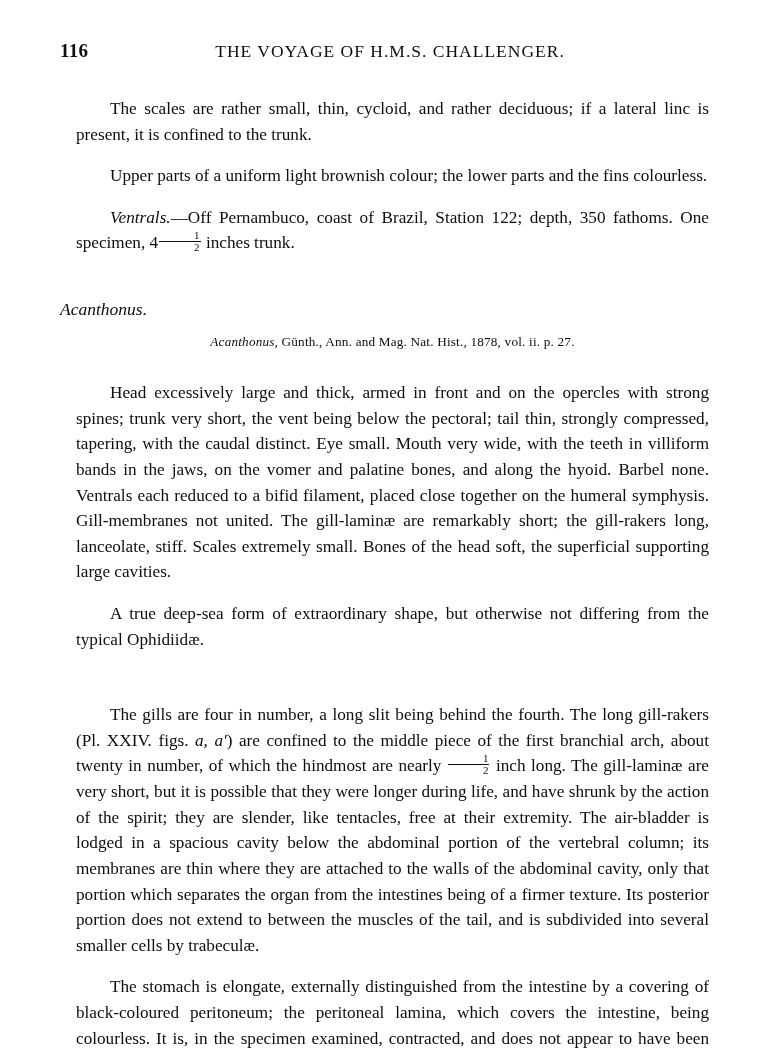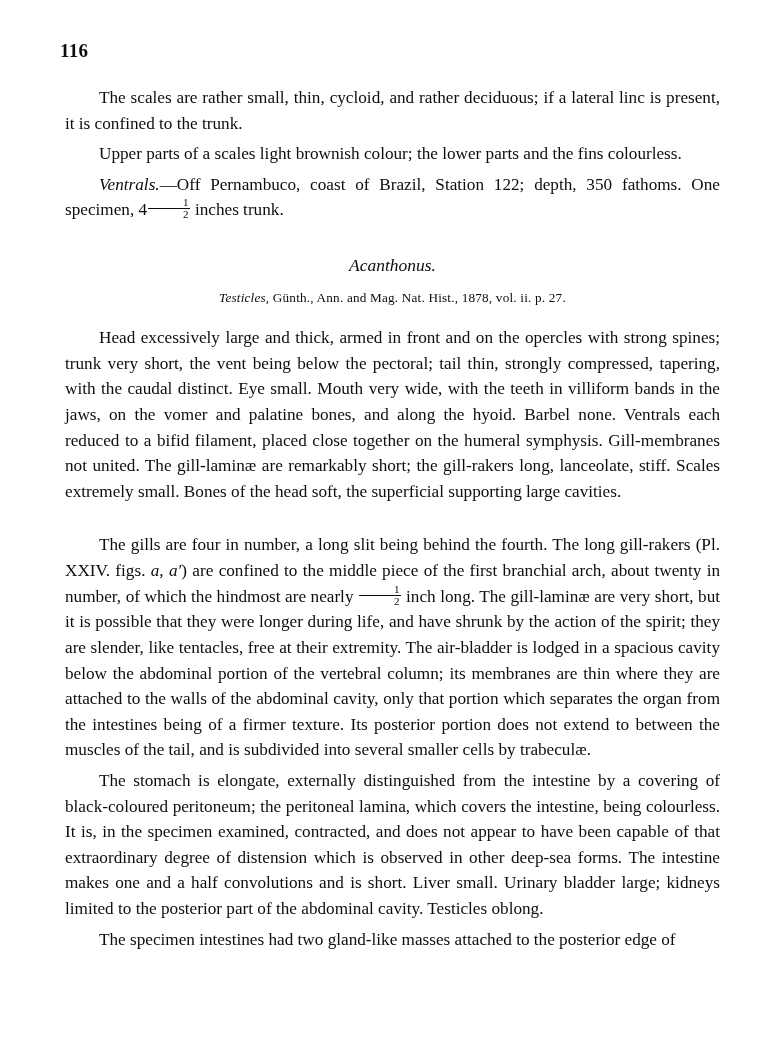--- a/index.html
+++ b/index.html
@@ -46,31 +46,31 @@
     font-size: 17.5px;
     letter-spacing: 1.0px;
   }
   .body-col {
     position: absolute;
     left: 60px;
     top: 80px;
     width: 665px;
   }
   p.para {
-    margin: 5px;
+    margin: 16px;
     font-size: 17.2px;
     line-height: 25.6px;
     text-align: justify;
     text-indent: 34px;
     -webkit-hyphens: none;
     hyphens: none;
   }
   .genus-head {
     margin: 0;
-    text-align: center;
+    text-align: left;
     font-size: 17.5px;
     font-style: italic;
     line-height: 22px;
   }
   .genus-ref {
     margin: 0;
     text-align: center;
     font-size: 13.2px;
     line-height: 20px;
     letter-spacing: 0.2px;
@@ -100,42 +100,44 @@
     padding: 0 1px;
   }
 </style>
 </head>
 <body>
 
 <div class="page">
 
   <div class="header-row">
     <div class="folio">116</div>
+    <div class="running-head">THE VOYAGE OF H.M.S. CHALLENGER.</div>
   </div>
 
   <div class="body-col">
 
     <p class="para">The scales are rather small, thin, cycloid, and rather deciduous; if a lateral linc is present, it is confined to the trunk.</p>
 
-    <p class="para">Upper parts of a scales light brownish colour; the lower parts and the fins colourless.</p>
+    <p class="para">Upper parts of a uniform light brownish colour; the lower parts and the fins colourless.</p>
 
     <p class="para"><span class="it">Ventrals.</span><span>—Off Pernambuco, coast of Brazil, Station 122; depth, 350 fathoms.   One specimen, 4</span><span class="frac"><span class="num">1</span><span class="den">2</span></span><span> inches trunk.</span></p>
 
     <div class="spacer-26"></div>
 
     <p class="genus-head">Acanthonus.</p>
 
     <div class="spacer-12"></div>
 
-    <p class="genus-ref"><span class="it">Testicles,</span><span> Günth., Ann. and Mag. Nat. Hist., 1878, vol. ii. p. 27.</span></p>
+    <p class="genus-ref"><span class="it">Acanthonus,</span><span> Günth., Ann. and Mag. Nat. Hist., 1878, vol. ii. p. 27.</span></p>
 
     <div class="spacer-12"></div>
 
     <p class="para">Head excessively large and thick, armed in front and on the opercles with strong spines; trunk very short, the vent being below the pectoral; tail thin, strongly compressed, tapering, with the caudal distinct.   Eye small.   Mouth very wide, with the teeth in villiform bands in the jaws, on the vomer and palatine bones, and along the hyoid.   Barbel none.   Ventrals each reduced to a bifid filament, placed close together on the humeral symphysis.   Gill-membranes not united.   The gill-laminæ are remarkably short; the gill-rakers long, lanceolate, stiff.   Scales extremely small.   Bones of the head soft, the superficial supporting large cavities.</p>
 
+    <p class="para">A true deep-sea form of extraordinary shape, but otherwise not differing from the typical Ophidiidæ.</p>
 
     <div class="spacer-18"></div>
 
     <p class="para"><span>The gills are four in number, a long slit being behind the fourth.   The long gill-rakers (Pl. XXIV. figs. </span><span class="it">a, a′</span><span>) are confined to the middle piece of the first branchial arch, about twenty in number, of which the hindmost are nearly </span><span class="frac"><span class="num">1</span><span class="den">2</span></span><span> inch long.   The gill-laminæ are very short, but it is possible that they were longer during life, and have shrunk by the action of the spirit; they are slender, like tentacles, free at their extremity. The air-bladder is lodged in a spacious cavity below the abdominal portion of the vertebral column; its membranes are thin where they are attached to the walls of the abdominal cavity, only that portion which separates the organ from the intestines being of a firmer texture.   Its posterior portion does not extend to between the muscles of the tail, and is subdivided into several smaller cells by trabeculæ.</span></p>
 
     <p class="para">The stomach is elongate, externally distinguished from the intestine by a covering of black-coloured peritoneum; the peritoneal lamina, which covers the intestine, being colourless.   It is, in the specimen examined, contracted, and does not appear to have been capable of that extraordinary degree of distension which is observed in other deep-sea forms.   The intestine makes one and a half convolutions and is short.   Liver small.   Urinary bladder large; kidneys limited to the posterior part of the abdominal cavity.   Testicles oblong.</p>
 
     <p class="para">The specimen intestines had two gland-like masses attached to the posterior edge of</p>
 
   </div>

